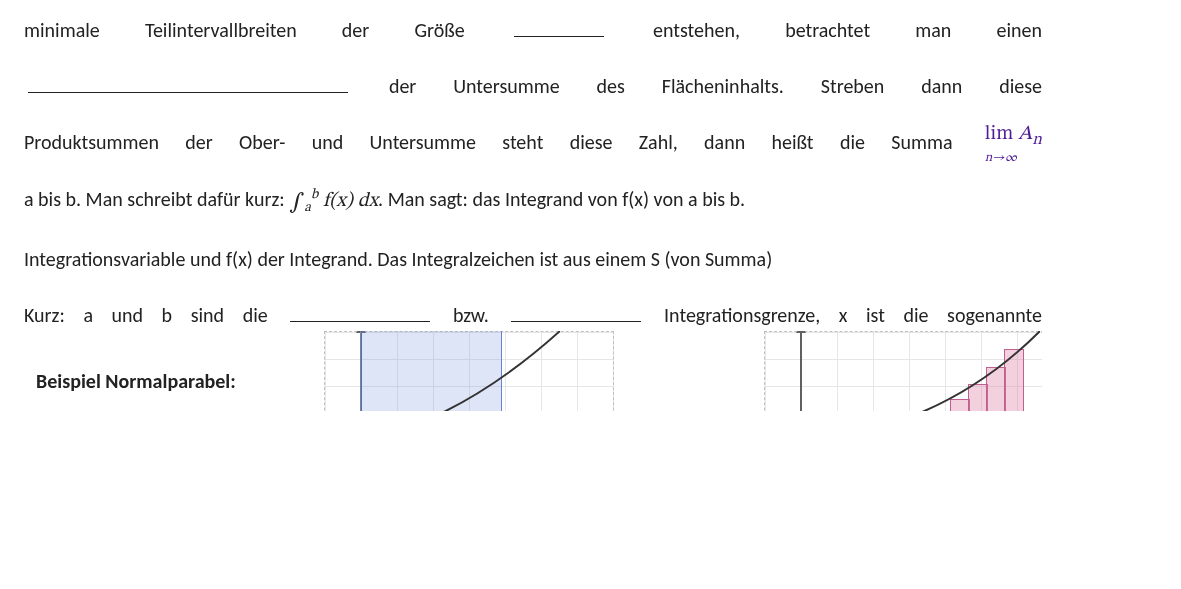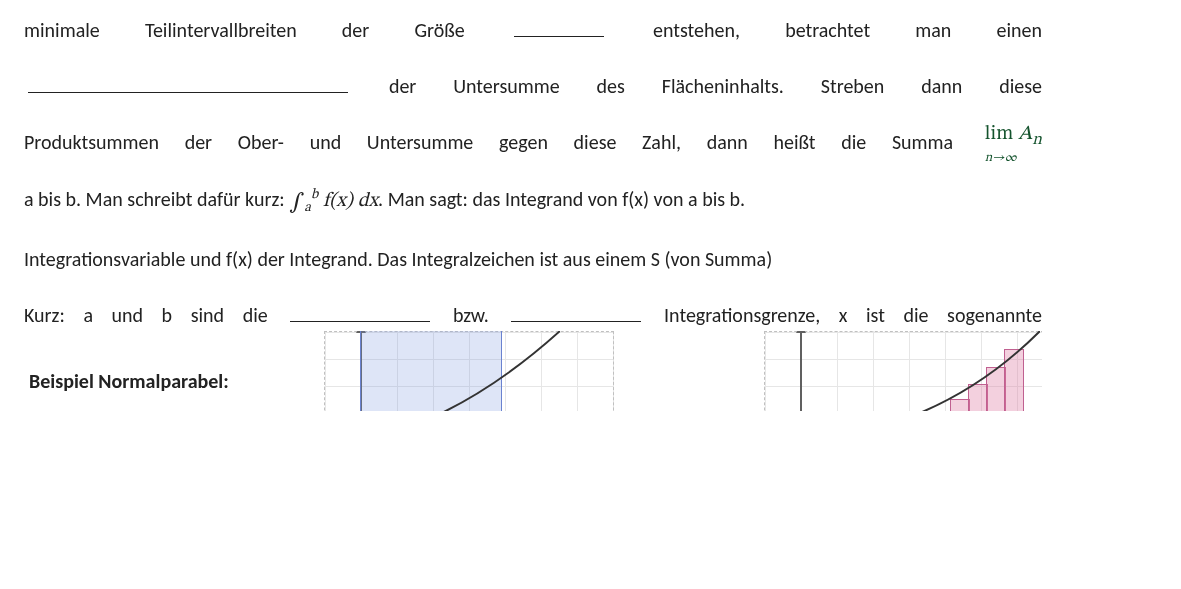--- a/index.html
+++ b/index.html
@@ -51,21 +51,21 @@
   }
   .math sup, .math sub {
     font-size: 0.7em;
     line-height: 0;
   }
   .limit {
     display: inline-block;
     text-align: center;
     vertical-align: middle;
     font-family: "Cambria Math", "STIX Two Math", "Times New Roman", serif;
-    color: #14532d;
+    color: #4c1d95;
     margin-left: 6px;
     line-height: 1;
   }
   .limit .limtop {
     display: block;
     font-style: normal;
     font-size: 1em;
   }
   .limit .limtop .var { font-style: italic; }
   .limit .limbot {
@@ -186,21 +186,21 @@
     <span>dann</span>
     <span>diese</span>
   </span>
 
   <span class="line justify">
     <span>Produktsummen</span>
     <span>der</span>
     <span>Ober-</span>
     <span>und</span>
     <span>Untersumme</span>
-    <span>gegen</span>
+    <span>steht</span>
     <span>diese</span>
     <span>Zahl,</span>
     <span>dann</span>
     <span>heißt</span>
     <span>die</span>
     <span>Summa</span>
     <span class="nowrap limit">
       <span class="limtop">
         <span>lim</span>
         <span class="var"><span>A</span><sub>n</sub></span>
@@ -219,21 +219,21 @@
   <span class="line justify">
     <span>Kurz: a und b sind die</span>
     <span class="blank blank-med"></span>
     <span>bzw.</span>
     <span class="blank blank-medw"></span>
     <span>Integrationsgrenze, x ist die sogenannte</span>
   </span>
 
 
   <div class="figrow">
-    <span class="bold" style="position:absolute;left:5px;top:24px;">Beispiel Normalparabel:</span>
+    <span class="bold" style="position:absolute;left:12px;top:24px;">Beispiel Normalparabel:</span>
 
     <div class="fig figA">
       <div class="grid"></div>
       <div class="axis-y"></div>
       <div class="rectGroup">
         <div class="bigrect" style="left:0;width:140px;height:110px;"></div>
       </div>
       <svg class="curveA" viewBox="0 0 200 110" preserveAspectRatio="none">
         <path d="M0,110 Q100,90 200,0" fill="none" stroke="#333" stroke-width="2"></path>
       </svg>

